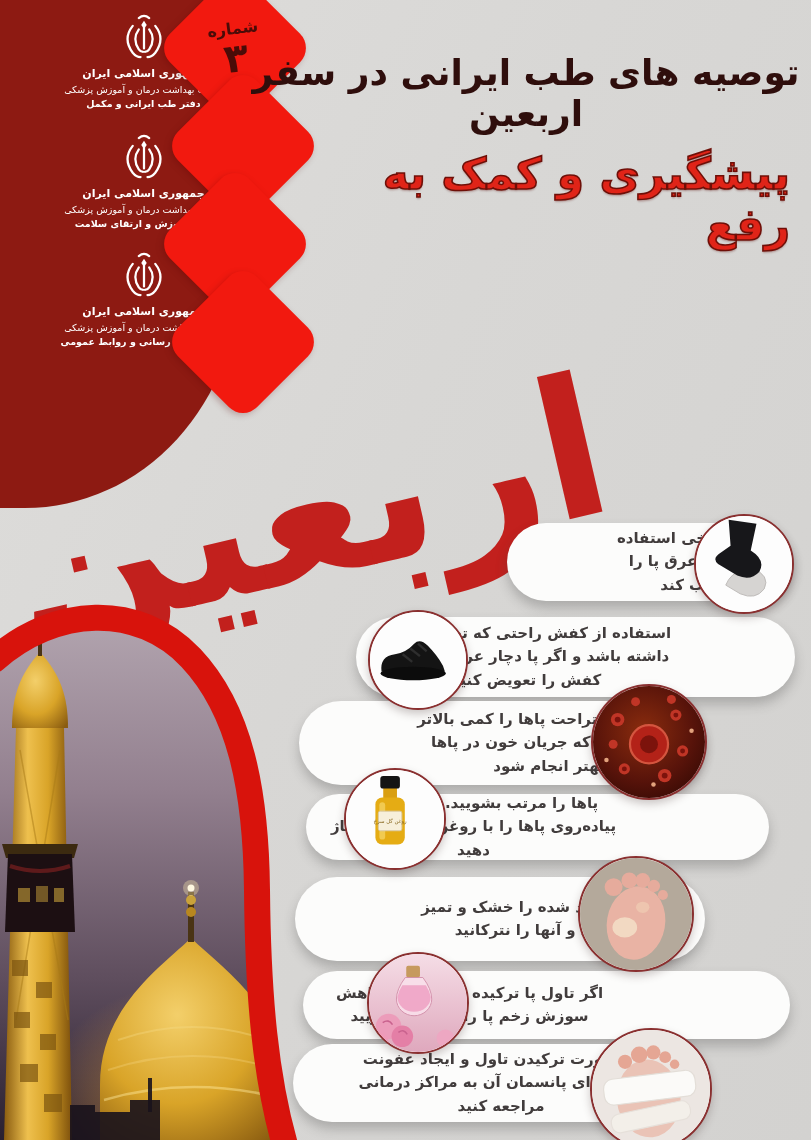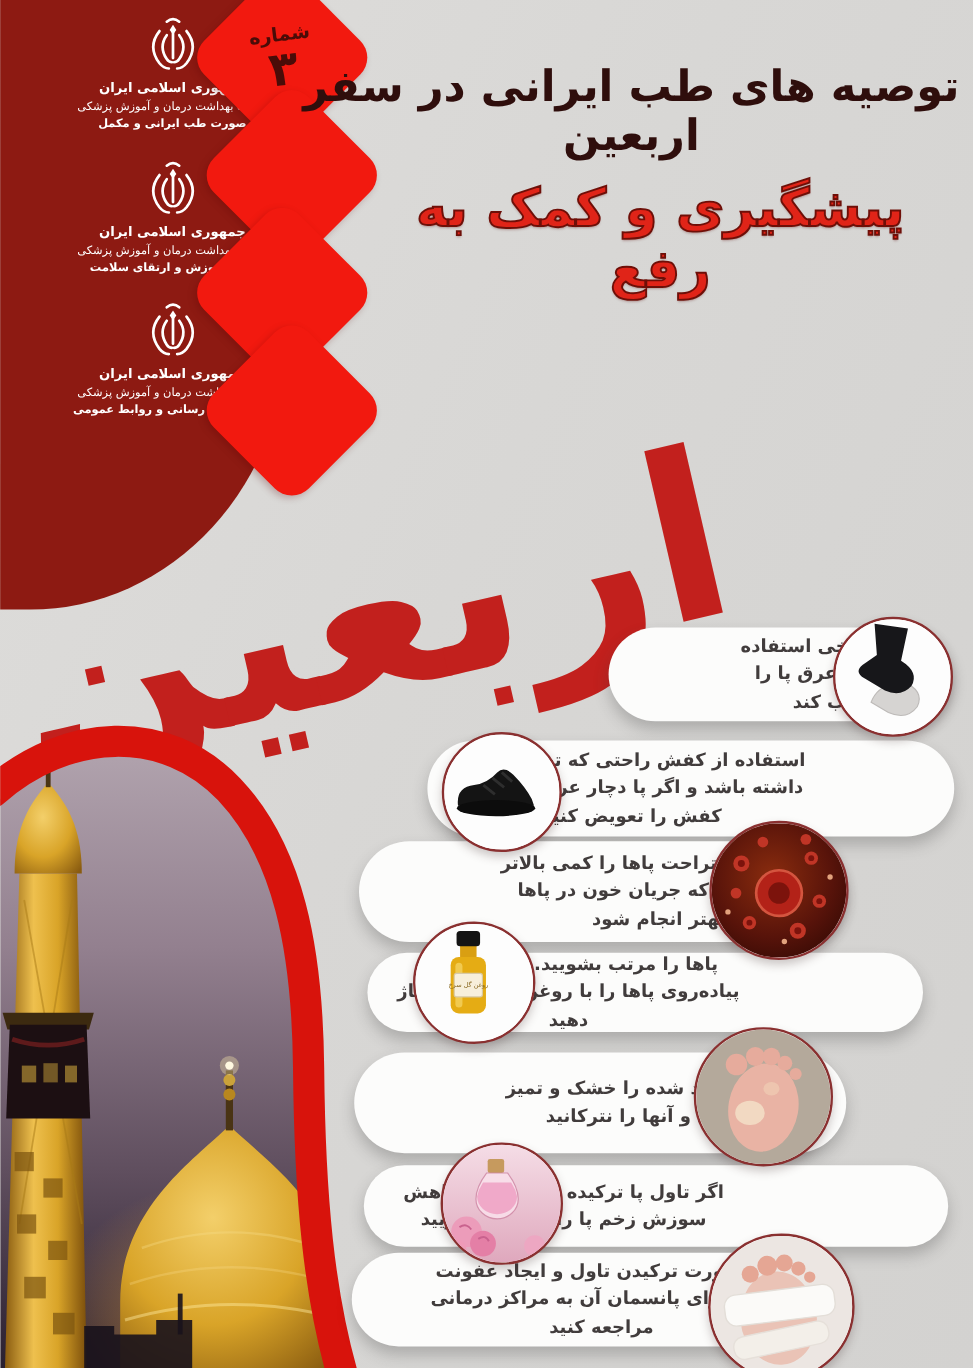--- a/index.html
+++ b/index.html
@@ -21,21 +21,21 @@
   .d2{left:187px;top:90px;}
   .d3{left:179px;top:188px;}
   .d4{left:187px;top:286px;}
   .badge-inner{position:absolute;inset:0;transform:rotate(-52deg);display:flex;flex-direction:column;
                align-items:center;justify-content:center;color:#4a0c08;}
   .badge-label{font-size:16px;font-weight:700;}
   .badge-num{font-size:40px;font-weight:800;line-height:1;}
   
   .title-main{position:absolute;left:252px;top:52px;width:548px;text-align:center;z-index:4;
               font-size:36px;font-weight:800;color:#2f0e0c;}
-  .title-sub{position:absolute;left:310px;top:148px;width:480px;text-align:center;z-index:4;
+  .title-sub{position:absolute;left:310px;top:148px;width:480px;text-align:right;z-index:4;
              font-size:44px;font-weight:800;color:#e02418;-webkit-text-stroke:1.6px #6e0f08;
              text-shadow:0 2px 2px rgba(90,10,5,.3);}
   .title-topic{position:absolute;left:300px;top:222px;width:310px;text-align:center;z-index:4;
                font-size:58px;font-weight:800;color:#ffffff;-webkit-text-stroke:2.5px #c11717;
                text-shadow:0 3px 4px rgba(140,10,10,.35);}
   .calligraphy{position:absolute;left:-18px;top:372px;width:650px;height:280px;z-index:2;
                font-size:192px;font-weight:800;color:#c2201d;text-align:center;line-height:280px;
                transform:rotate(-13deg);pointer-events:none;}
   
   .scene{position:absolute;left:0;top:600px;width:300px;height:540px;z-index:2;}
@@ -75,21 +75,21 @@
         <path d="M30 16 v26"></path>
         <path d="M24 20 q-8 11 0 23 q2 3 5 3"></path>
         <path d="M36 20 q8 11 0 23 q-2 3 -5 3"></path>
         <path d="M17 16 q-12 15 0 31 q4 5 9 5"></path>
         <path d="M43 16 q12 15 0 31 q-4 5 -9 5"></path>
       </g>
       <path d="M30 10 l3.2 5 -3.2 4.4 -3.2 -4.4 z" fill="#fff"></path>
     </svg>
     <div class="logo-line1">جمهوری اسلامی ایران</div>
     <div class="logo-line2">وزارت بهداشت درمان و آموزش پزشکی</div>
-    <div class="logo-line3">صورت طب ایرانی و مکمل</div>
+    <div class="logo-line3">دفتر طب ایرانی و مکمل</div>
   </div>
 
   <div class="logo-block" style="left:10px;top:132px;">
     <svg class="emblem" viewBox="0 0 60 60">
       <g stroke="#fff" fill="none" stroke-width="2.6" stroke-linecap="round">
         <path d="M24 7 q6 -5 12 0"></path>
         <path d="M30 16 v26"></path>
         <path d="M24 20 q-8 11 0 23 q2 3 5 3"></path>
         <path d="M36 20 q8 11 0 23 q-2 3 -5 3"></path>
         <path d="M17 16 q-12 15 0 31 q4 5 9 5"></path>

